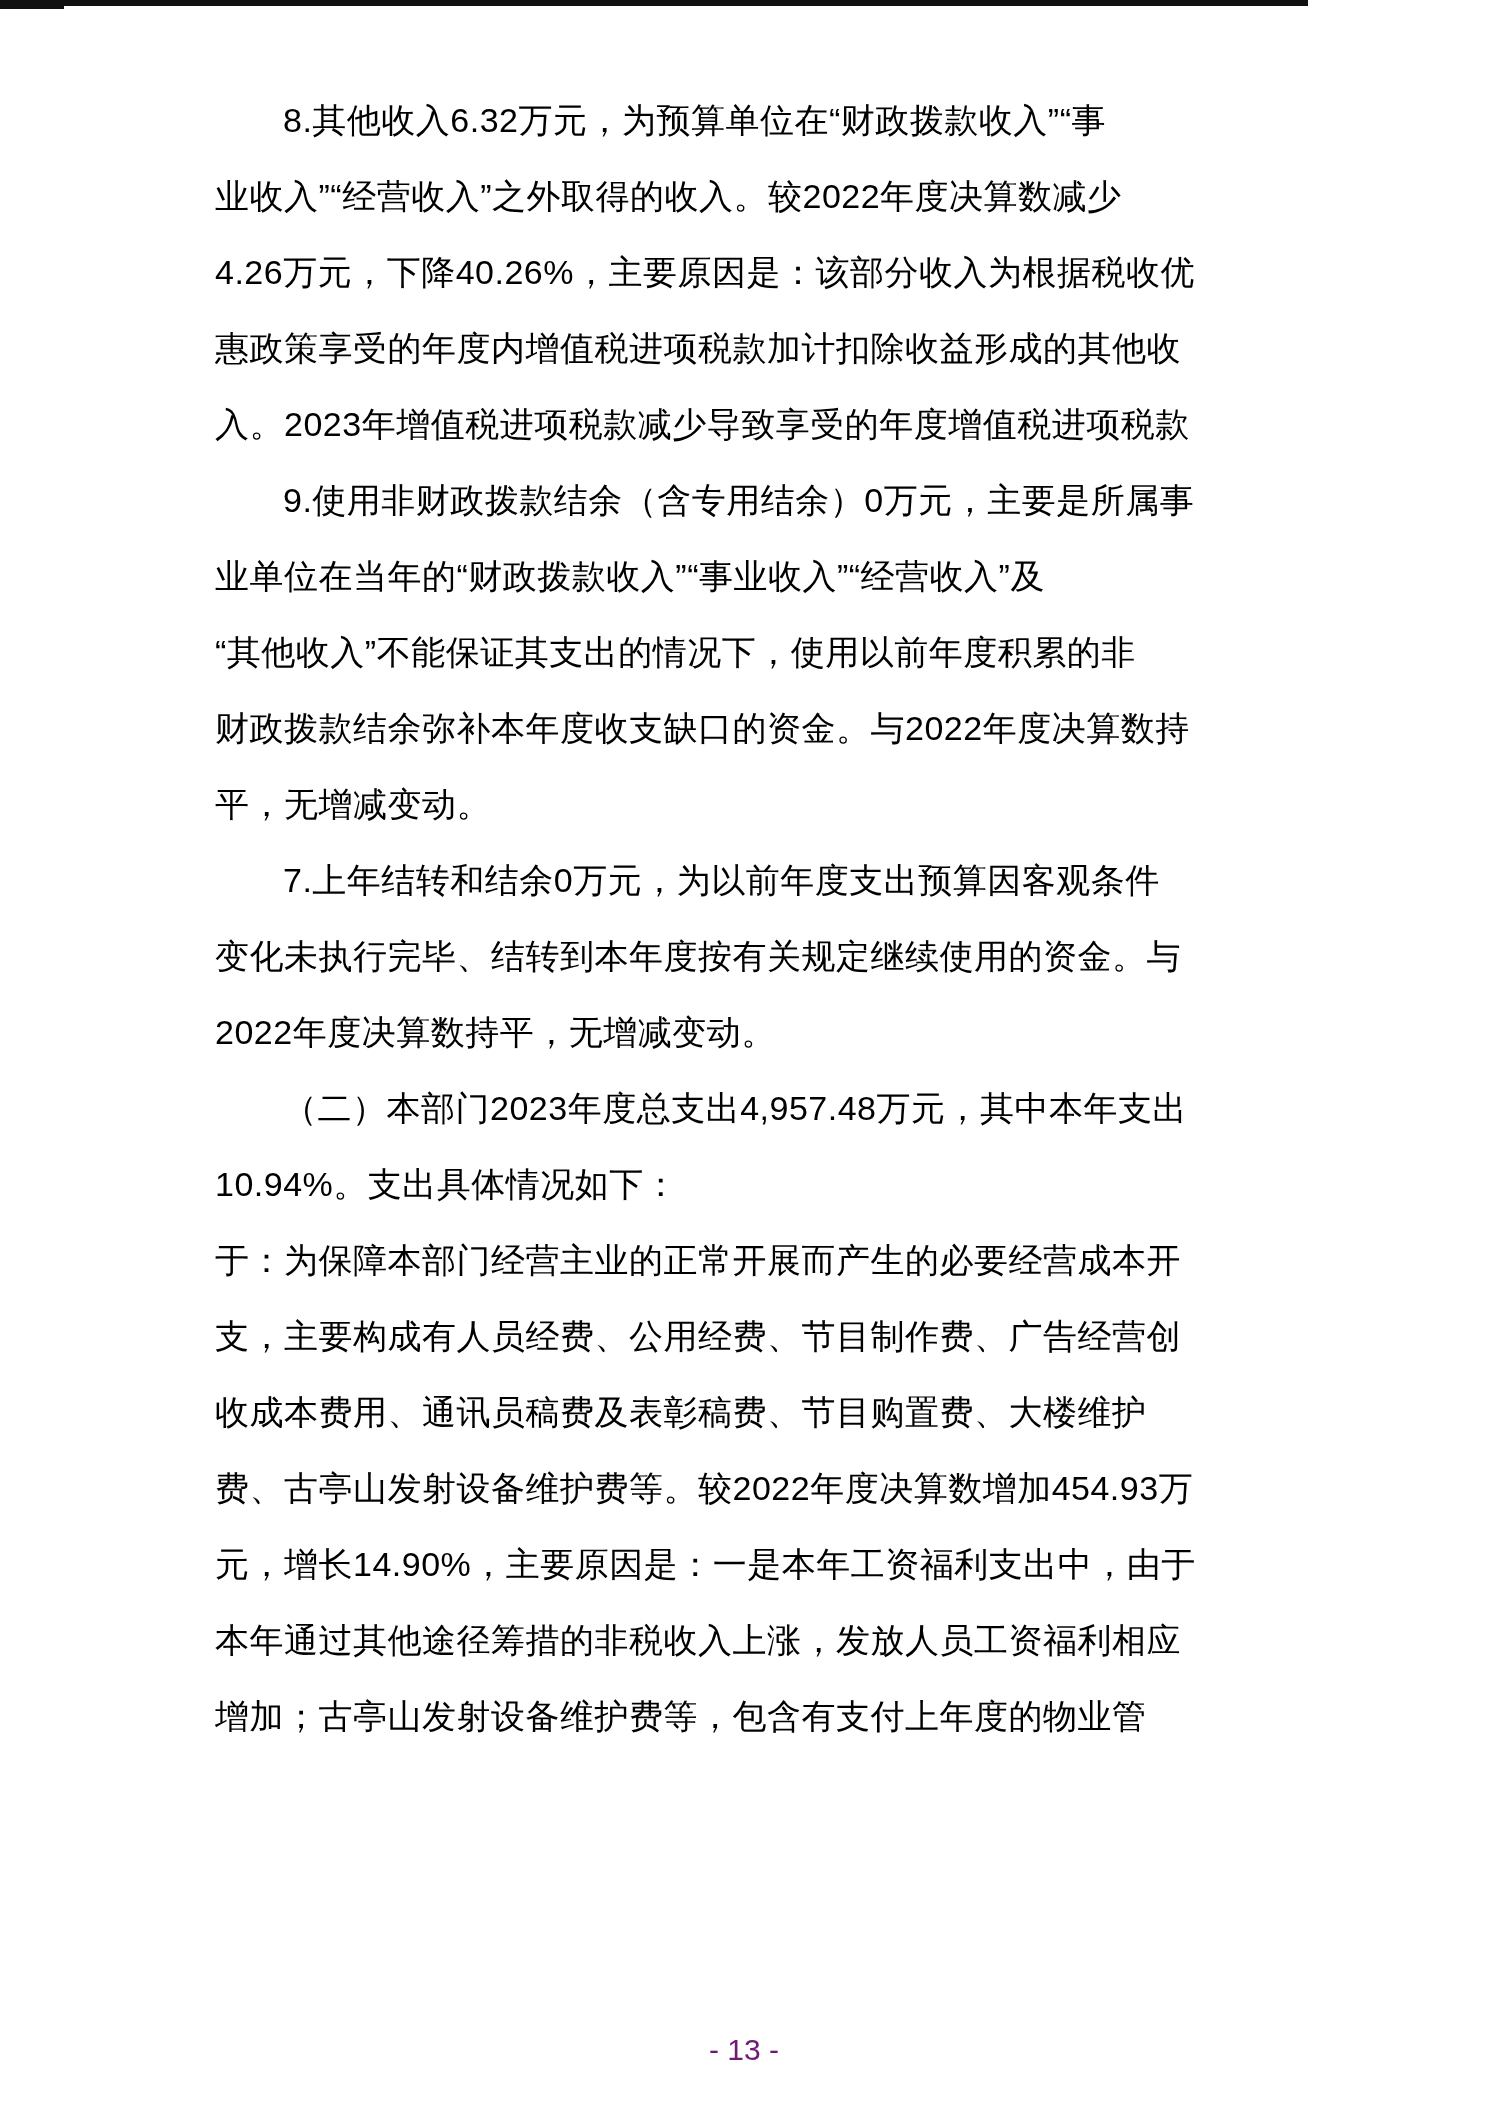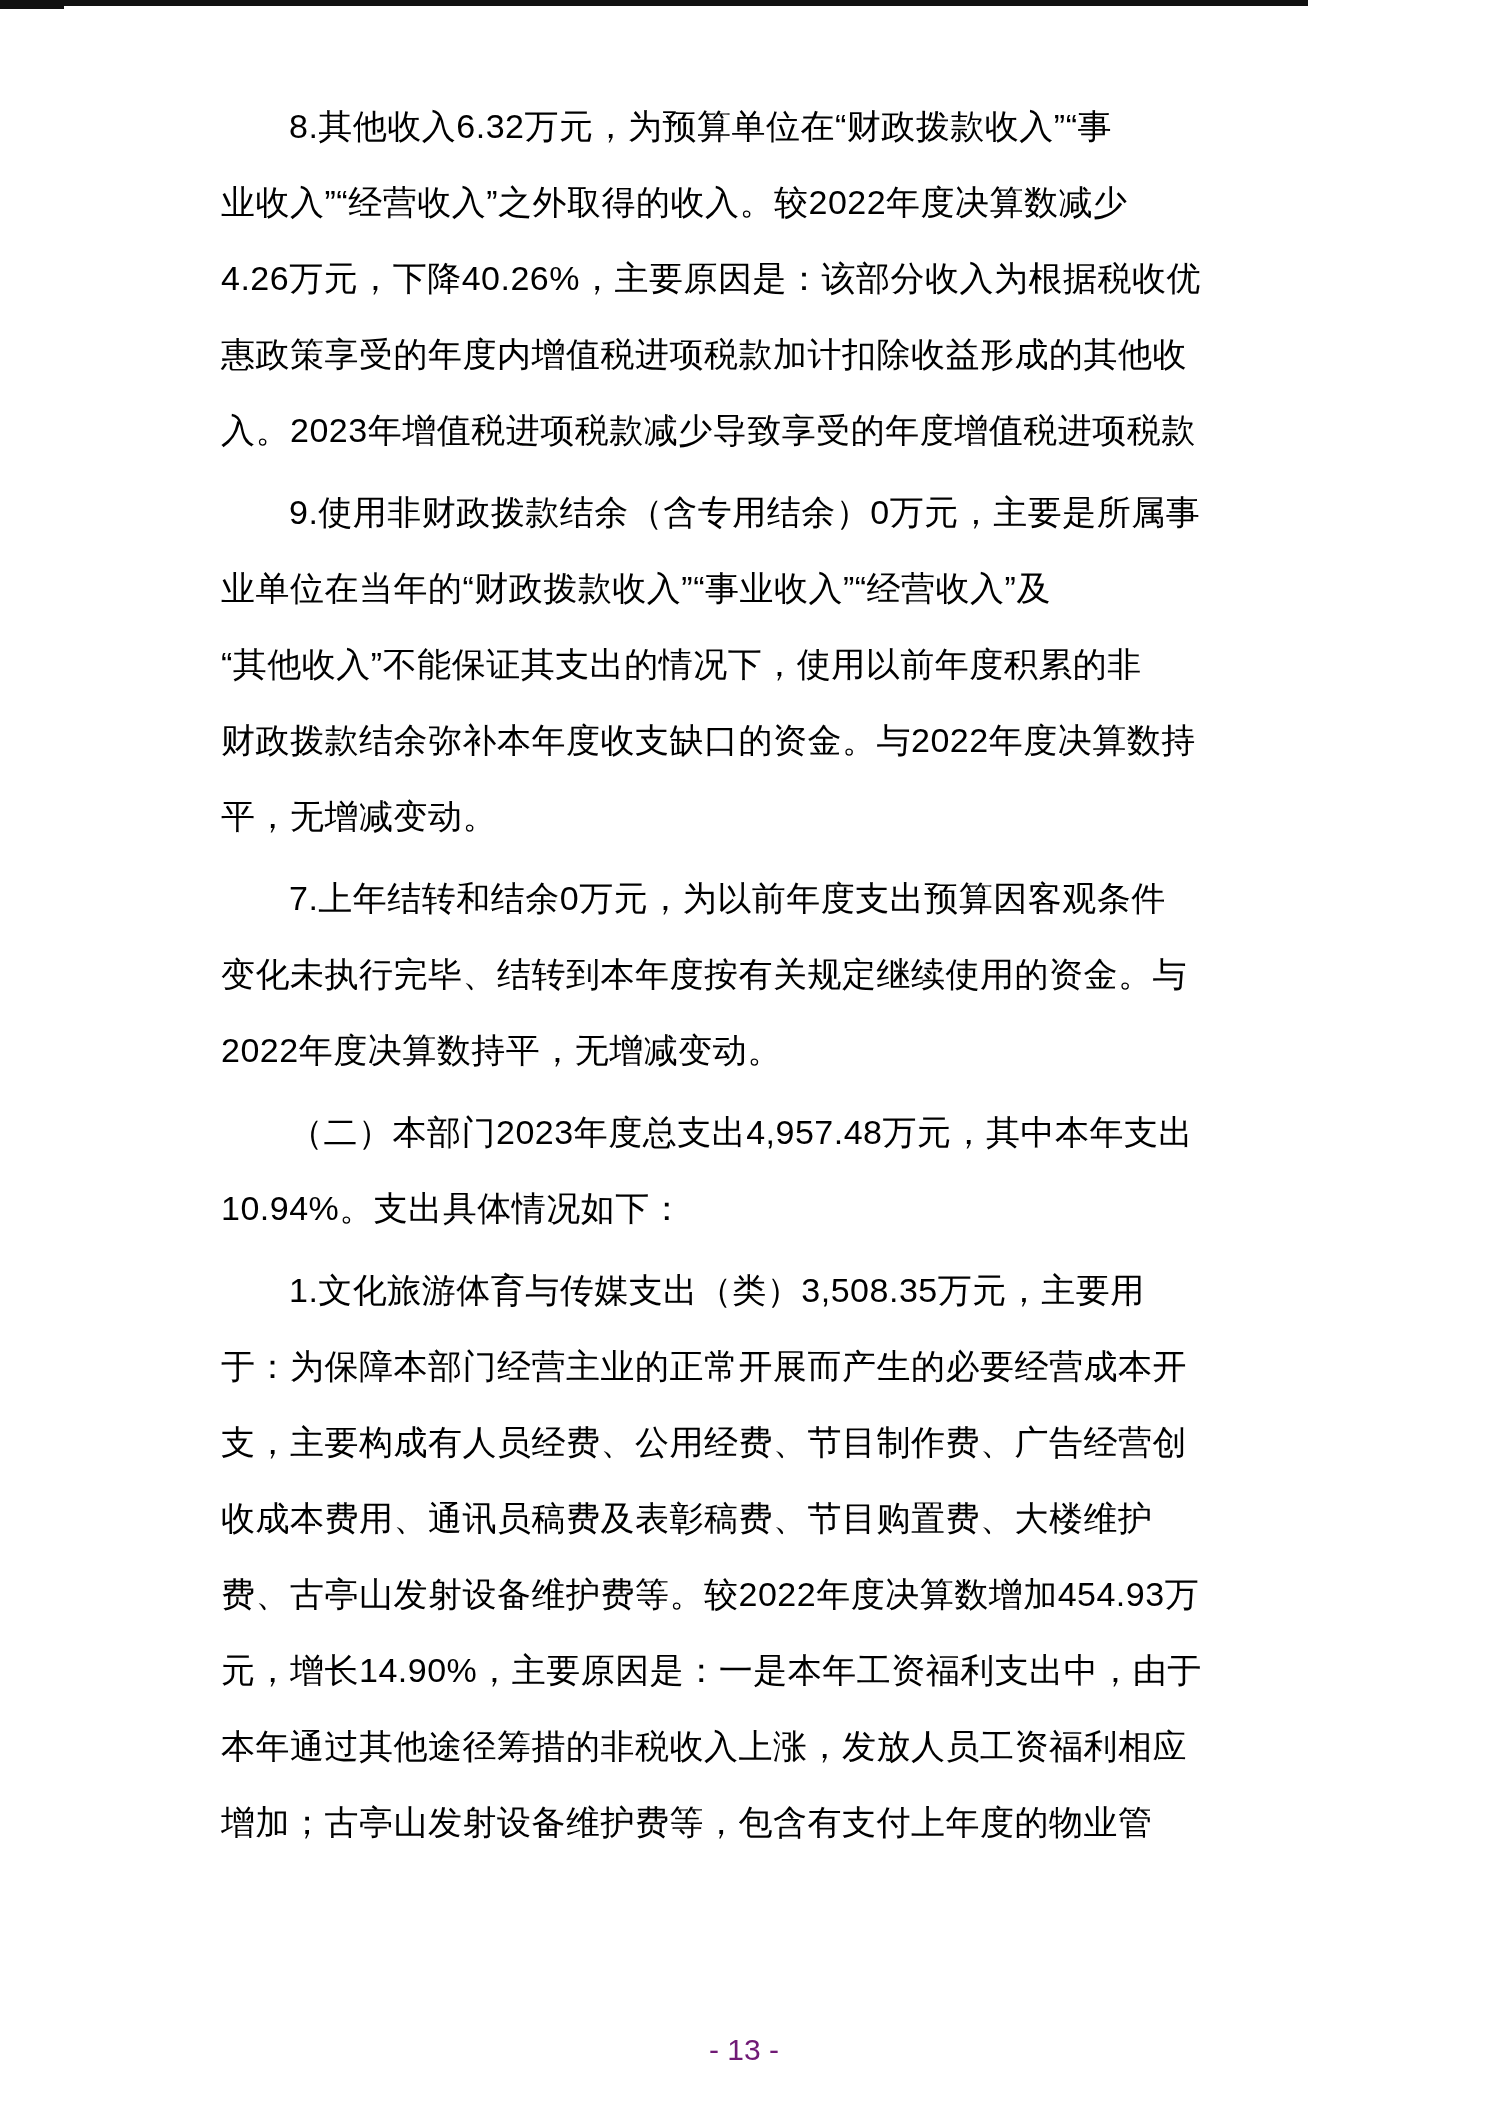--- a/index.html
+++ b/index.html
@@ -32,21 +32,21 @@
     height: 9px;
     background: #111111;
   }
   .text-block {
     position: absolute;
     left: 215px;
     top: 82px;
     width: 1076px;
   }
   .paragraph {
-    margin: 6px;
+    margin: 0;
   }
   .line {
     height: 76px;
     line-height: 76px;
     font-size: 34px;
     letter-spacing: 0.5px;
     white-space: pre;
     text-align: left;
   }
   .line.first {
@@ -88,21 +88,20 @@
       <div class="paragraph">
         <div class="line first">7.上年结转和结余0万元，为以前年度支出预算因客观条件</div>
         <div class="line">变化未执行完毕、结转到本年度按有关规定继续使用的资金。与</div>
         <div class="line">2022年度决算数持平，无增减变动。</div>
       </div>
       <div class="paragraph">
         <div class="line first">（二）本部门2023年度总支出4,957.48万元，其中本年支出</div>
         <div class="line">10.94%。支出具体情况如下：</div>
       </div>
       <div class="paragraph">
-        <div class="line first">1.文化旅游体育与传媒支出（类）3,508.35万元，主要用</div>
         <div class="line">于：为保障本部门经营主业的正常开展而产生的必要经营成本开</div>
         <div class="line">支，主要构成有人员经费、公用经费、节目制作费、广告经营创</div>
         <div class="line">收成本费用、通讯员稿费及表彰稿费、节目购置费、大楼维护</div>
         <div class="line">费、古亭山发射设备维护费等。较2022年度决算数增加454.93万</div>
         <div class="line">元，增长14.90%，主要原因是：一是本年工资福利支出中，由于</div>
         <div class="line">本年通过其他途径筹措的非税收入上涨，发放人员工资福利相应</div>
         <div class="line">增加；古亭山发射设备维护费等，包含有支付上年度的物业管</div>
       </div>
     </div>
 

